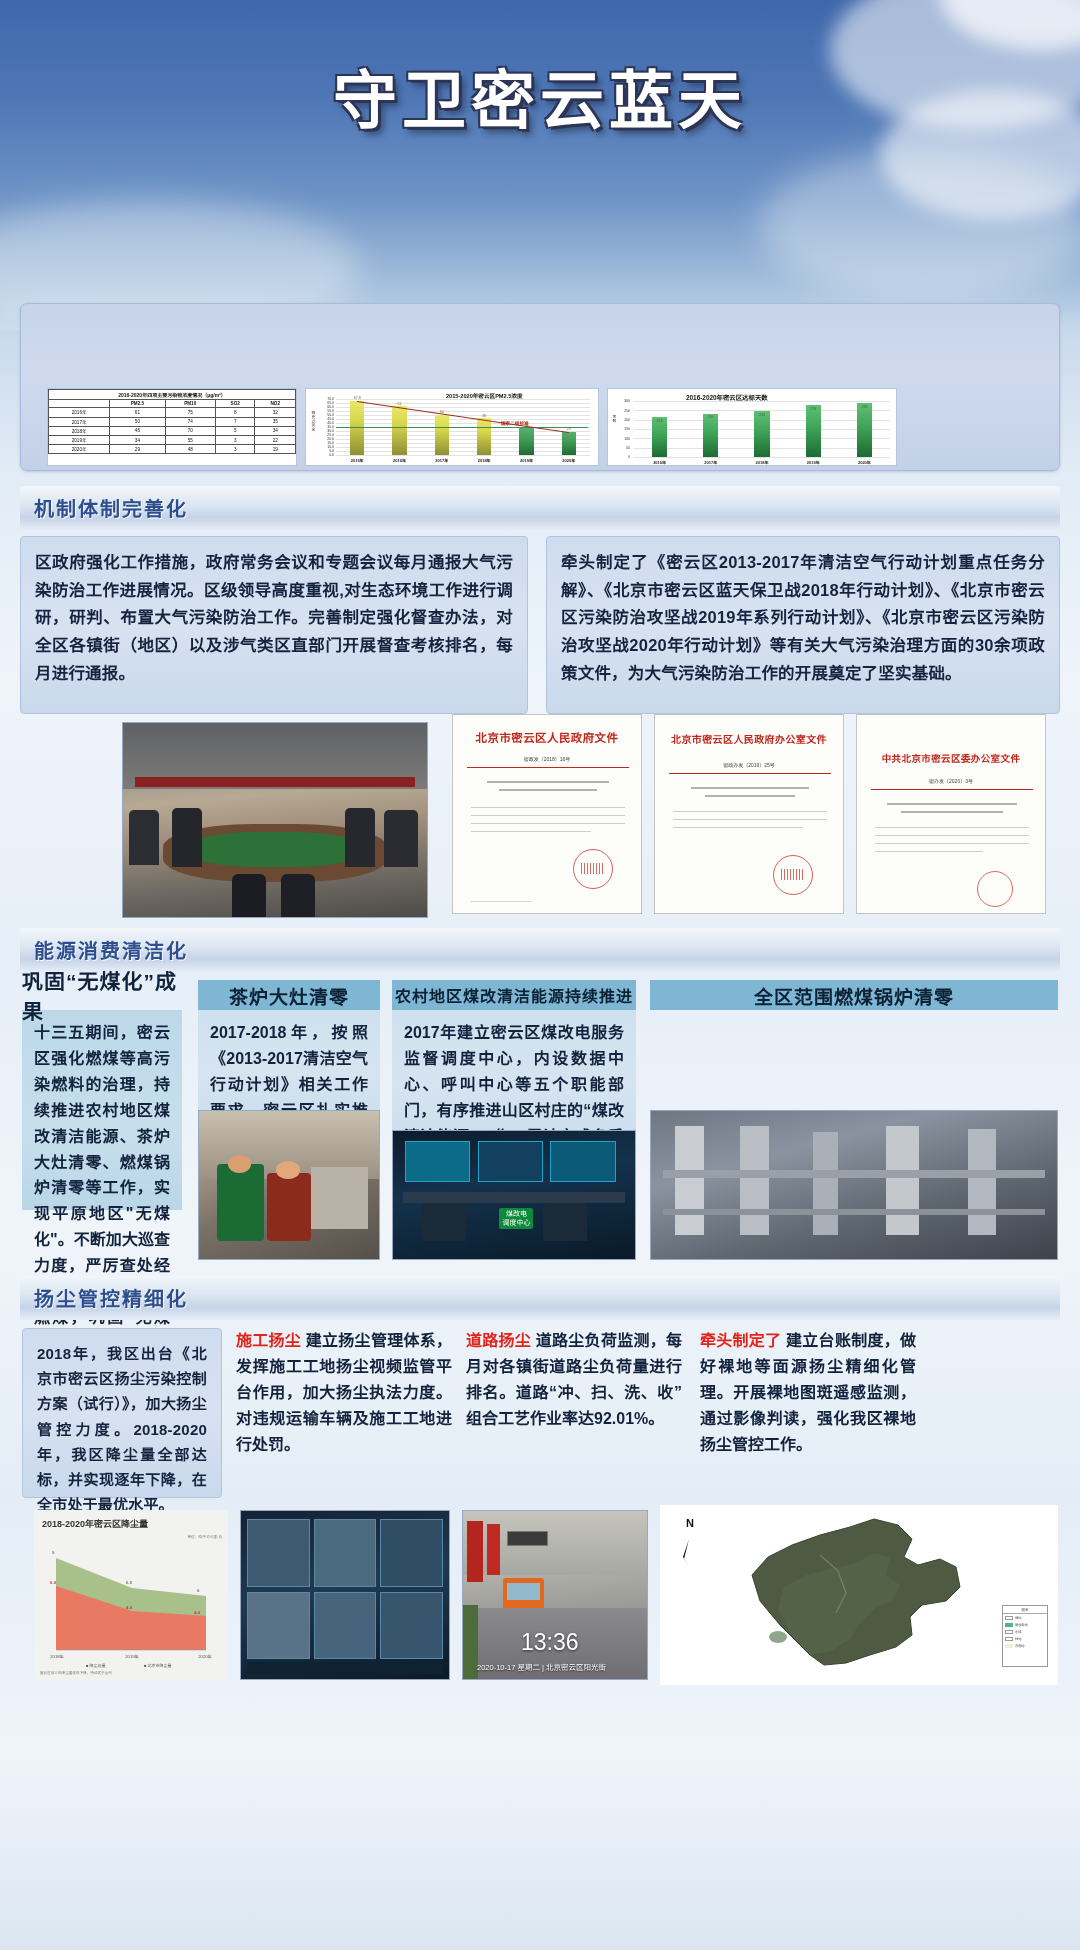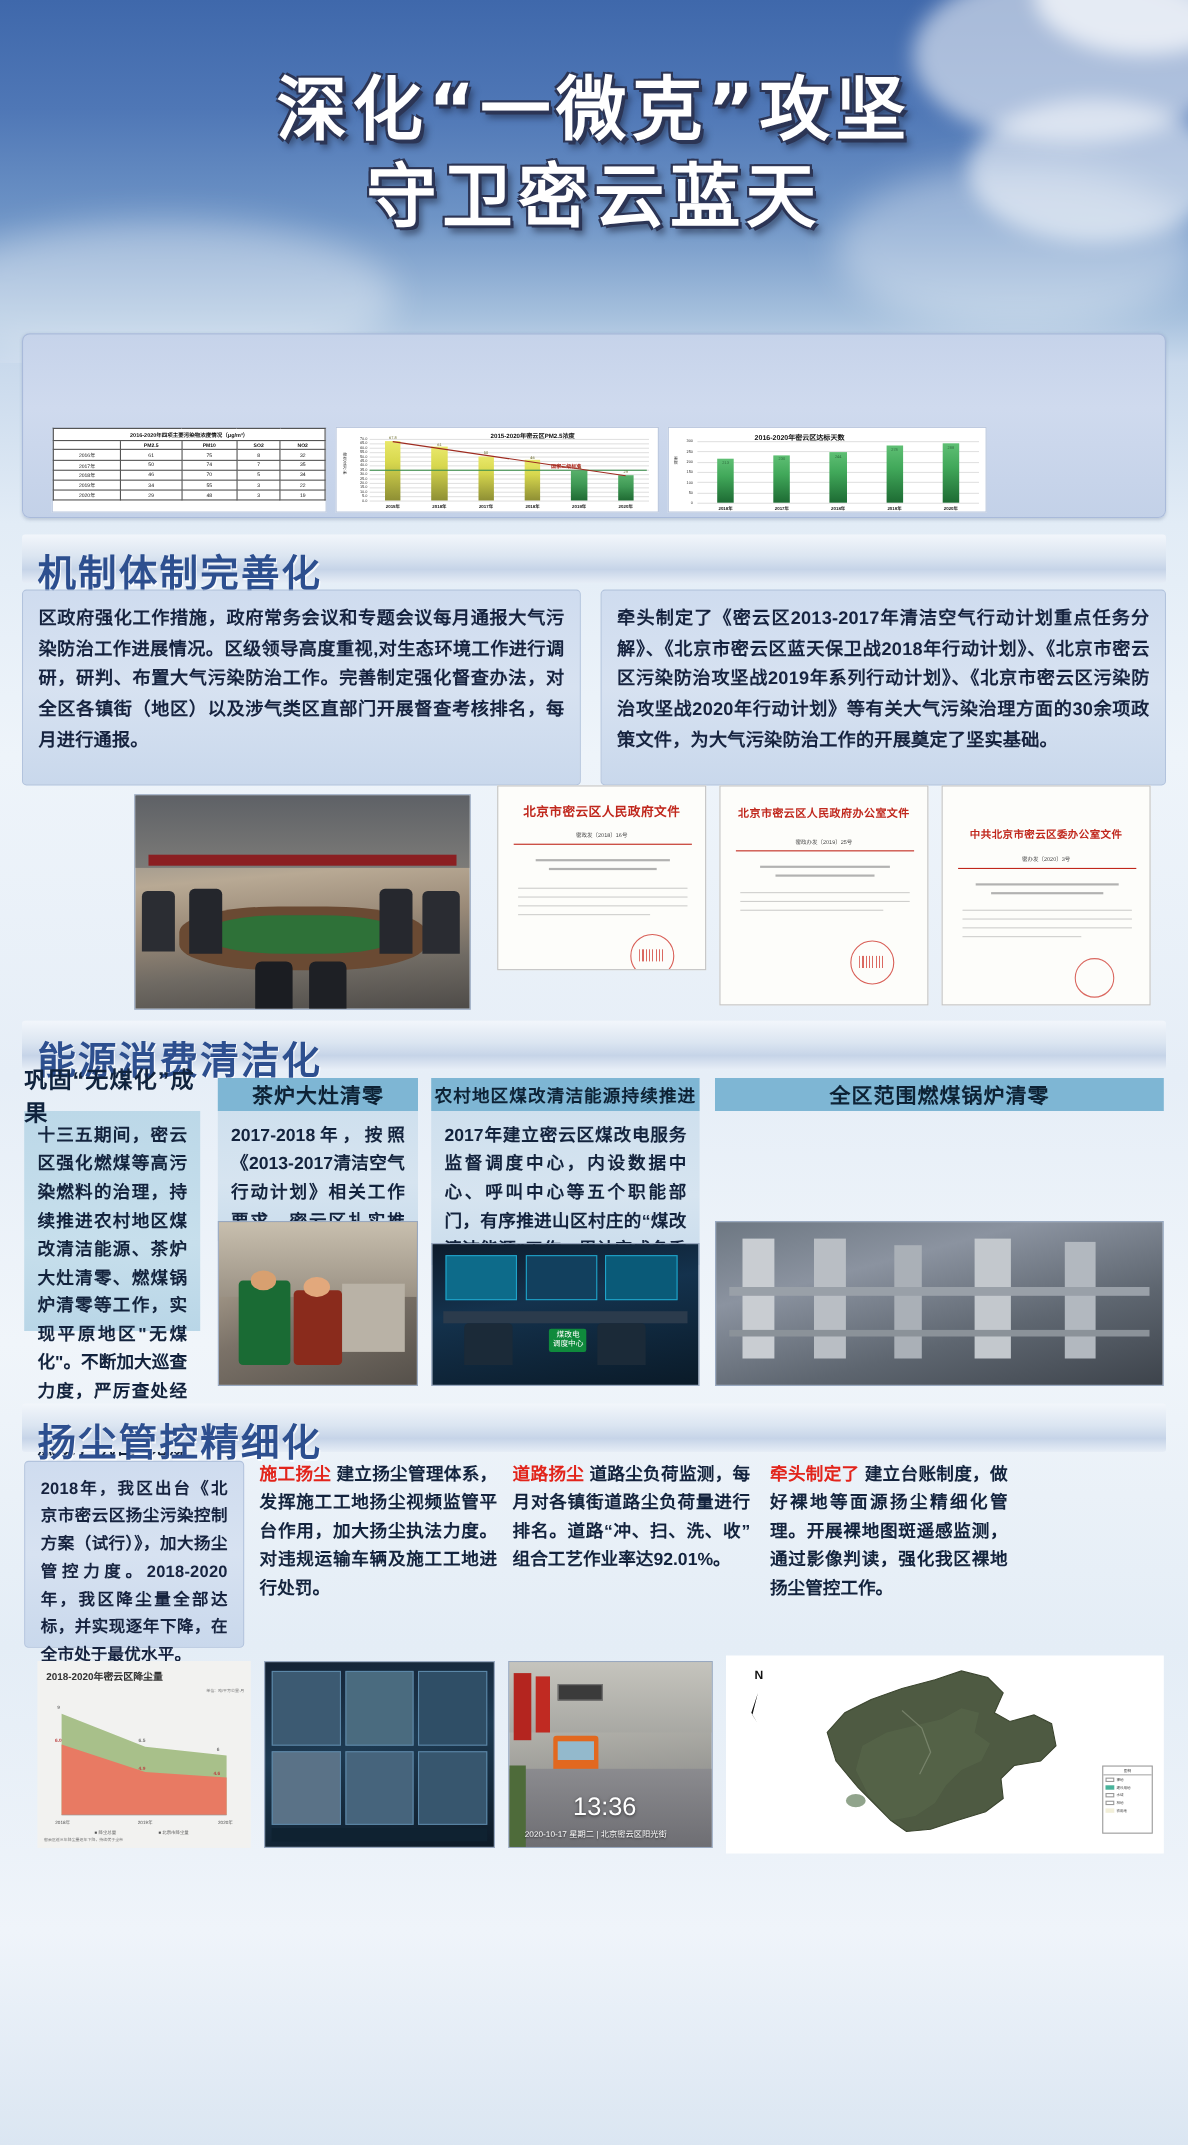--- a/index.html
+++ b/index.html
@@ -65,21 +65,21 @@
   .stdline { position:absolute; height:1.3px; background:#3d8f4e; }
   .stdlabel { position:absolute; font-size:4.6px; color:#b02a1f; font-weight:bold; }
   .trend { position:absolute; height:1.4px; background:#9e2b20; transform-origin:left center; }
   
   .sec-head {
     position:absolute; left:20px; width:1040px; height:44px;
     background:linear-gradient(180deg,#f2f6fb 0%,#dbe5f1 45%,#c6d4e8 72%,#e6edf6 100%);
     border-radius:3px;
   }
   .sec-head span {
-    position:absolute; left:14px; top:7px; font-size:35px; font-weight:bold;
+    position:absolute; left:14px; top:7px; font-size:20px; font-weight:bold;
     color:#2d4f8f; letter-spacing:2px;
     text-shadow:1px 1px 0 rgba(255,255,255,.8);
   }
   
   .tbox {
     position:absolute;
     background:linear-gradient(180deg,#cfdcef 0%,#d7e2f1 50%,#c9d8ec 100%);
     border:1px solid #b2c3dd; border-radius:4px;
   }
   .tbox .body {
@@ -133,21 +133,20 @@
 <div class="sky">
   <div class="cloud" style="left:830px;top:-30px;width:290px;height:160px;"></div>
   <div class="cloud" style="left:880px;top:90px;width:230px;height:130px;"></div>
   <div class="cloud2" style="left:760px;top:150px;width:330px;height:150px;"></div>
   <div class="cloud2" style="left:-60px;top:200px;width:420px;height:140px;"></div>
   <div class="cloud" style="left:940px;top:-60px;width:200px;height:110px;background:rgba(255,255,255,.7);"></div>
 </div>
 <div class="lowerbg"></div>
 
 <div class="title-wrap">
-  <div class="title-line">深化“一微克”攻坚</div>
   <div class="title-line">守卫密云蓝天</div>
 </div>
 
 <div class="intro-panel">
 
   <div class="charts-row">
 
     <div class="chart-card c1">
       <table class="mini">
         <tbody>
@@ -327,21 +326,21 @@
   <div style="position:absolute;left:13%;top:52%;width:74%;height:30%;background:#6a4a33;border-radius:40%;"></div>
   <div style="position:absolute;left:22%;top:56%;width:56%;height:18%;background:#1f7a3a;border-radius:40%;opacity:.8;"></div>
   <div style="position:absolute;left:2%;top:45%;width:10%;height:28%;background:#2b2d33;border-radius:5px 5px 0 0;"></div>
   <div style="position:absolute;left:16%;top:44%;width:10%;height:30%;background:#24262c;border-radius:5px 5px 0 0;"></div>
   <div style="position:absolute;left:73%;top:44%;width:10%;height:30%;background:#26282e;border-radius:5px 5px 0 0;"></div>
   <div style="position:absolute;left:86%;top:45%;width:11%;height:29%;background:#2a2c32;border-radius:5px 5px 0 0;"></div>
   <div style="position:absolute;left:36%;top:78%;width:11%;height:22%;background:#1b1d22;border-radius:6px 6px 0 0;"></div>
   <div style="position:absolute;left:52%;top:78%;width:11%;height:22%;background:#1e2025;border-radius:6px 6px 0 0;"></div>
 </div>
 
-<div class="docimg" style="left:452px;top:714px;width:190px;height:168px;">
+<div class="docimg" style="left:452px;top:714px;width:190px;height:200px;">
   <div class="doc-title" style="top:14px;font-size:11.5px;">北京市密云区人民政府文件</div>
   <div class="doc-sub" style="top:40px;font-size:5px;">密政发〔2018〕16号</div>
   <div class="doc-rule" style="left:14px;top:52px;width:162px;height:1.4px;"></div>
   <div class="doc-line" style="left:34px;top:66px;width:122px;height:2px;opacity:.65;"></div>
   <div class="doc-line" style="left:46px;top:74px;width:98px;height:2px;opacity:.65;"></div>
   <div class="doc-line" style="left:18px;top:92px;width:154px;height:1.4px;opacity:.4;"></div>
   <div class="doc-line" style="left:18px;top:100px;width:154px;height:1.4px;opacity:.4;"></div>
   <div class="doc-line" style="left:18px;top:108px;width:154px;height:1.4px;opacity:.4;"></div>
   <div class="doc-line" style="left:18px;top:116px;width:120px;height:1.4px;opacity:.4;"></div>
   <div class="doc-seal" style="left:120px;top:134px;width:40px;height:40px;opacity:.75;"></div>

